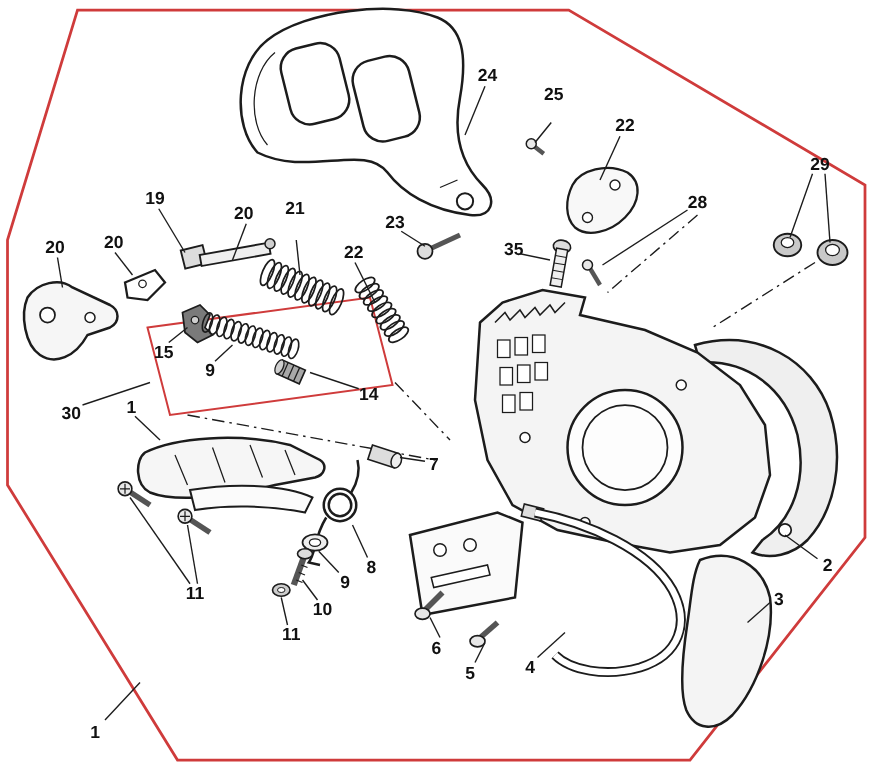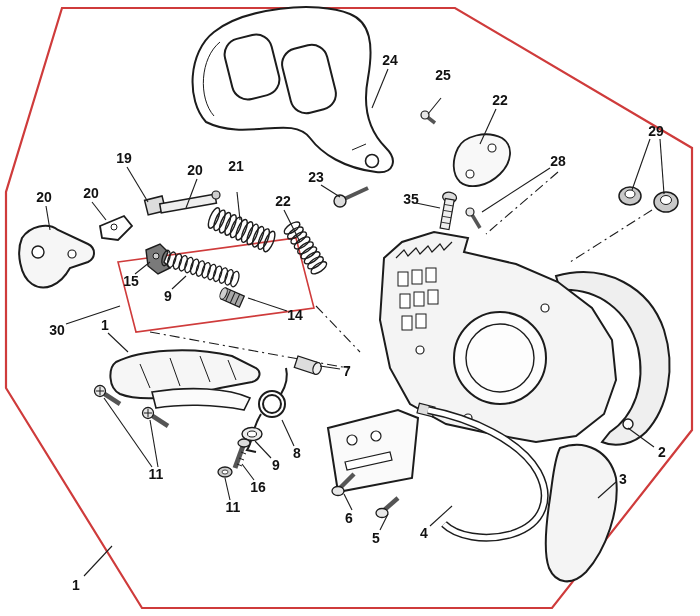--- a/index.html
+++ b/index.html
@@ -278,21 +278,21 @@
 
   <span class="part-label" style="left:76px;top:585px">1</span>
   <span class="part-label" style="left:662px;top:452px">2</span>
   <span class="part-label" style="left:623px;top:479px">3</span>
   <span class="part-label" style="left:424px;top:533px">4</span>
   <span class="part-label" style="left:376px;top:538px">5</span>
   <span class="part-label" style="left:349px;top:518px">6</span>
   <span class="part-label" style="left:347px;top:371px">7</span>
   <span class="part-label" style="left:297px;top:453px">8</span>
   <span class="part-label" style="left:276px;top:465px">9</span>
-  <span class="part-label" style="left:258px;top:487px">16</span>
+  <span class="part-label" style="left:258px;top:487px">10</span>
   <span class="part-label" style="left:233px;top:507px">11</span>
   <span class="part-label" style="left:156px;top:474px">11</span>
   <span class="part-label" style="left:105px;top:325px">1</span>
   <span class="part-label" style="left:295px;top:315px">14</span>
   <span class="part-label" style="left:168px;top:296px">9</span>
   <span class="part-label" style="left:131px;top:281px">15</span>
   <span class="part-label" style="left:44px;top:197px">20</span>
   <span class="part-label" style="left:91px;top:193px">20</span>
   <span class="part-label" style="left:124px;top:158px">19</span>
   <span class="part-label" style="left:195px;top:170px">20</span>

